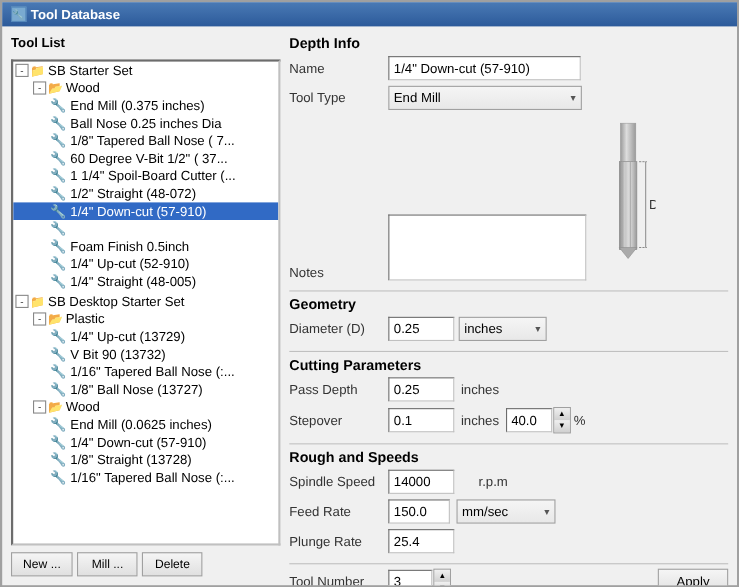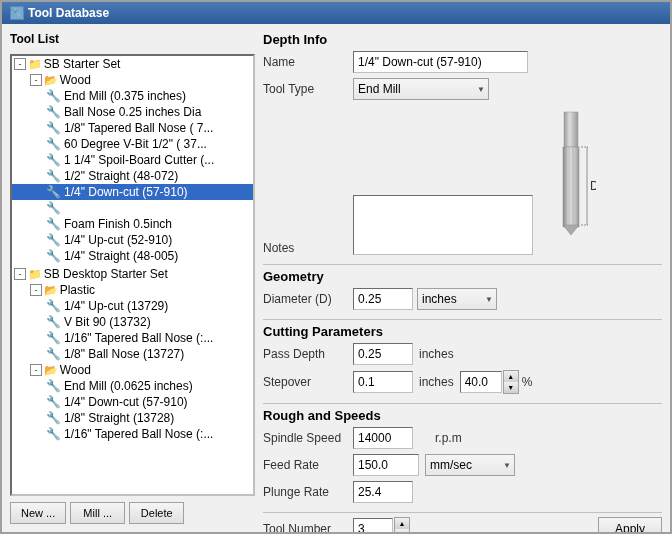--- a/index.html
+++ b/index.html
@@ -176,21 +176,21 @@
         <div class="section-title">Depth Info</div>
 
         <div class="form-row">
           <span class="form-label">Name</span>
           <input class="form-input" style="width: 175px;" type="text" value="1/4&quot; Down-cut (57-910)">
         </div>
 
         <div class="form-row">
           <span class="form-label">Tool Type</span>
           <div class="select-wrapper">
-            <select class="form-select" style="width:136px;">
+            <select class="form-select" style="width:176px;">
               <option>End Mill</option>
               <option>Ball Nose</option>
               <option>V-Bit</option>
               <option>Engraving</option>
             </select>
           </div>
         </div>
 
         <div class="form-row" style="align-items:flex-end;">
           <span class="form-label" style="padding-top:2px;">Notes</span>
@@ -275,21 +275,21 @@
         <div class="section-title">Rough and Speeds</div>
 
         <div class="form-row">
           <span class="form-label">Spindle Speed</span>
           <input class="form-input short" type="text" value="14000" style="width: 60px;">
           <span class="rpm-label" style="margin-left:22px;">r.p.m</span>
         </div>
 
         <div class="form-row">
           <span class="form-label">Feed Rate</span>
-          <input class="form-input short" type="text" value="150.0" style="width: 66px;">
+          <input class="form-input short" type="text" value="150.0" style="width: 56px;">
           <div class="select-wrapper" style="margin-left:6px;">
             <select class="form-select" style="width:90px;">
               <option>mm/sec</option>
               <option>mm/min</option>
               <option>inches/sec</option>
               <option>inches/min</option>
             </select>
           </div>
         </div>
 

